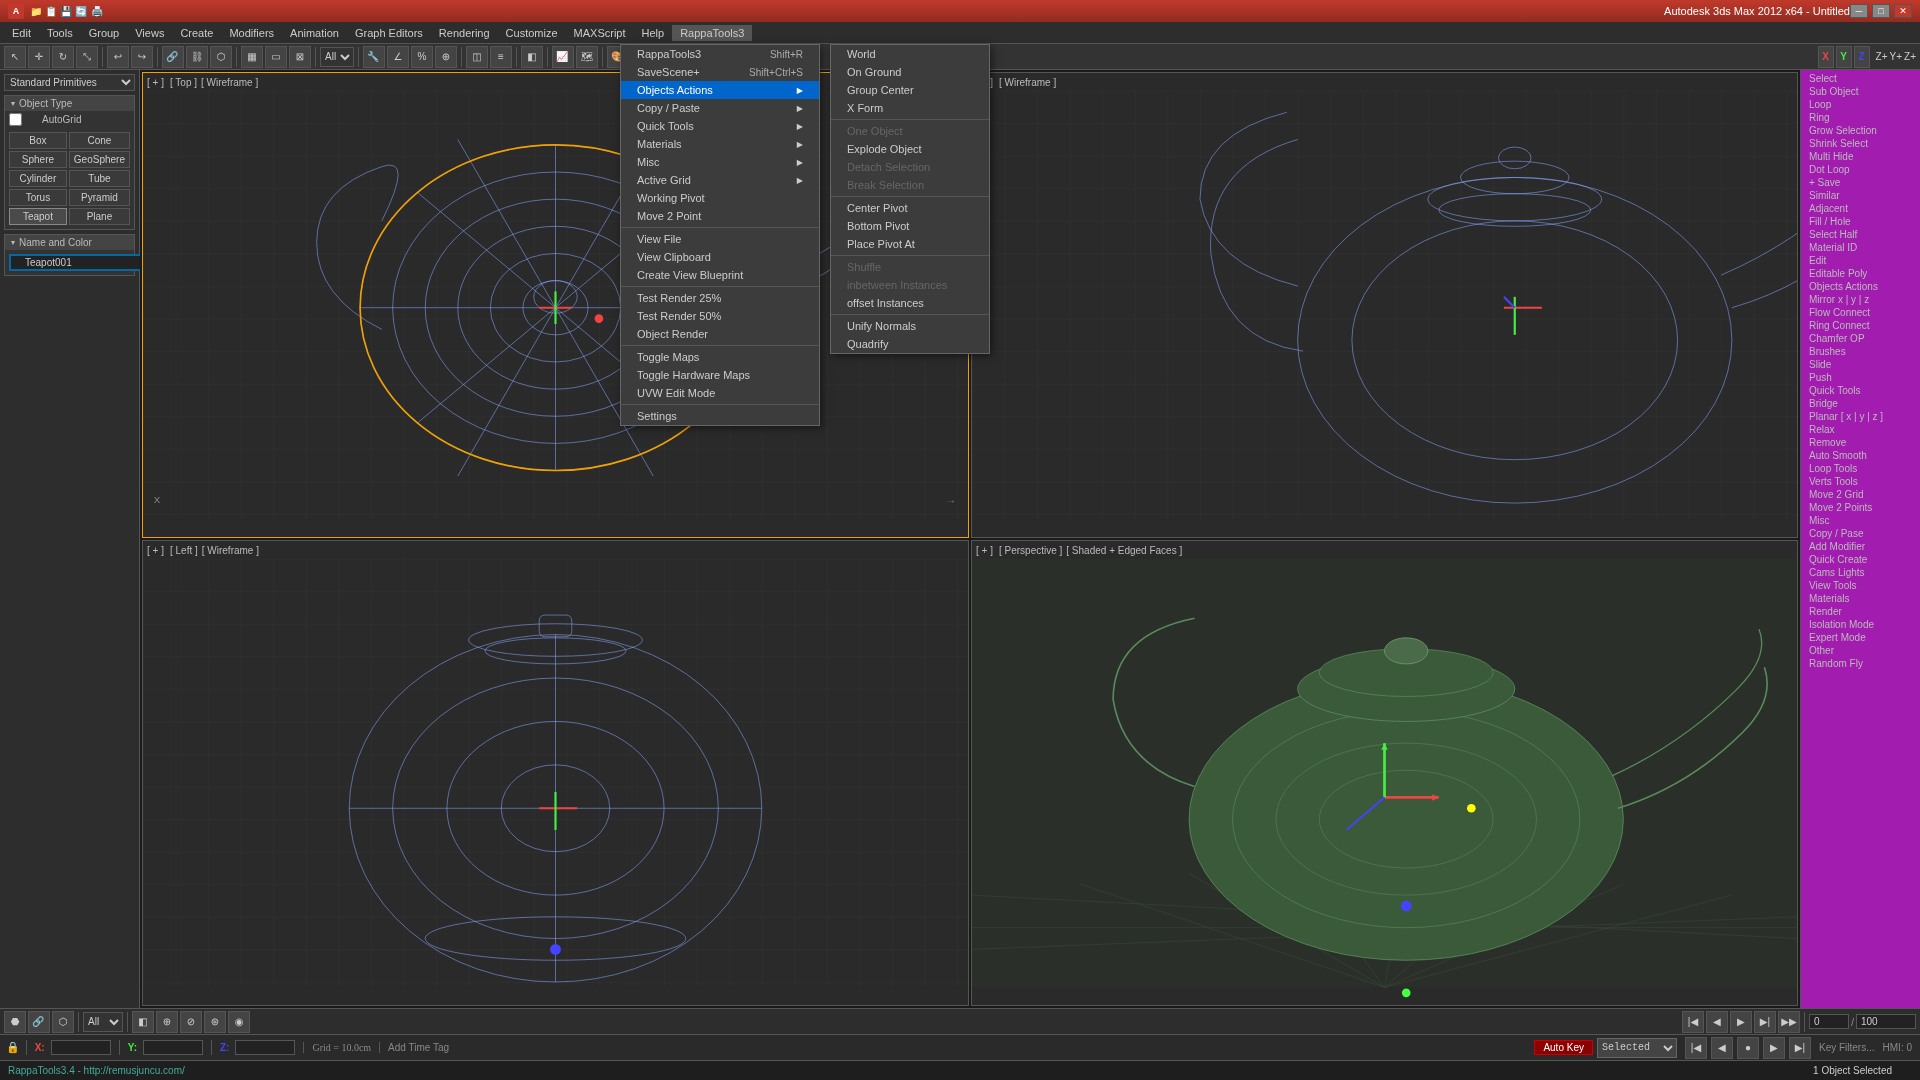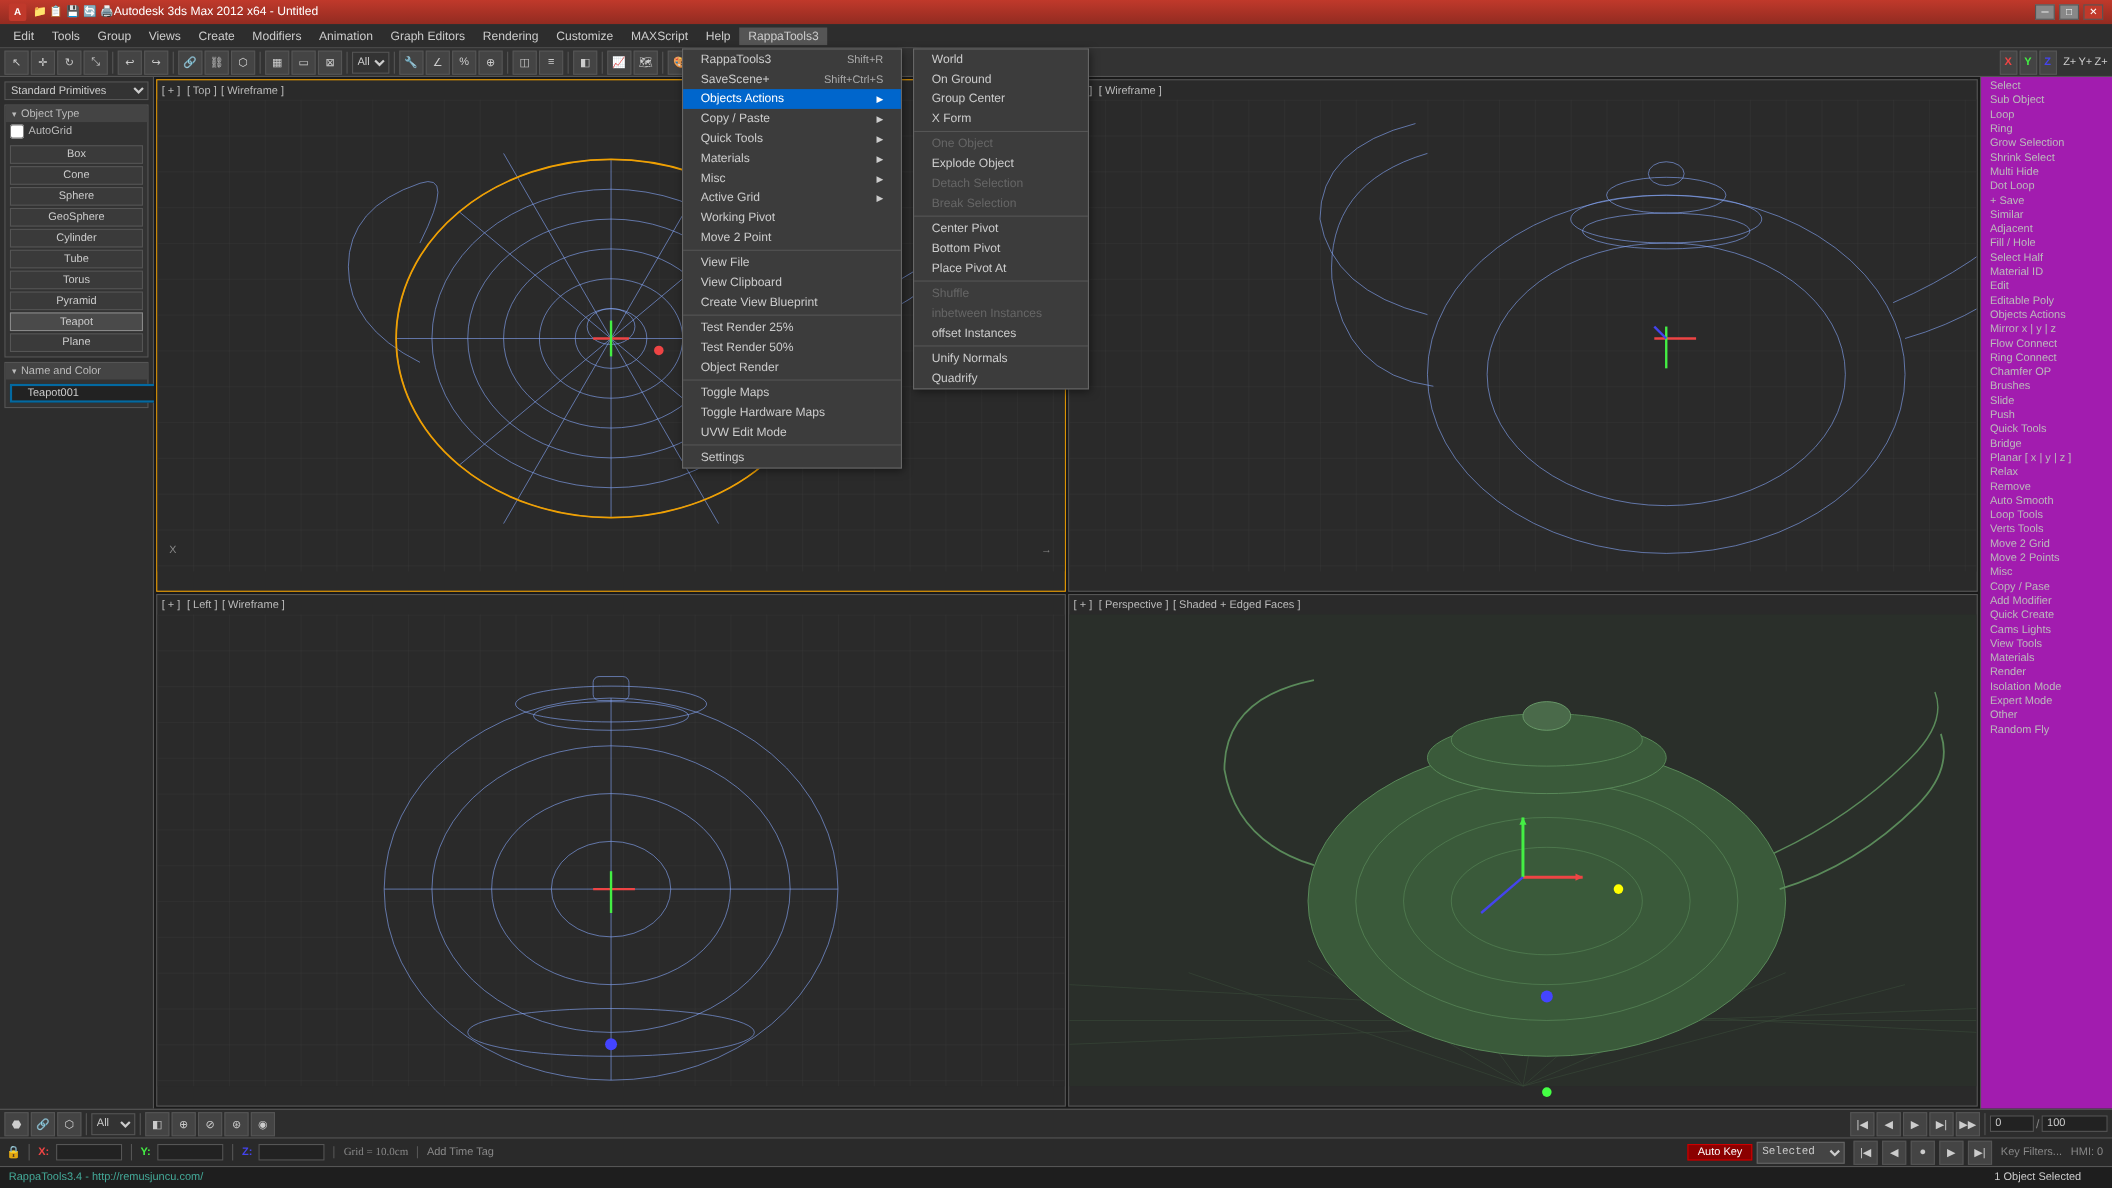--- a/index.html
+++ b/index.html
@@ -4,21 +4,21 @@
   <style>
     * { margin: 0; padding: 0; box-sizing: border-box; }
     body { width: 1920px; height: 1080px; background: #3a3a3a; font-family: 'Arial', sans-serif; font-size: 11px; color: #ddd; overflow: hidden; }
 
     
     #titlebar {
       height: 22px; background: linear-gradient(to bottom, #c0392b, #922b21);
       display: flex; align-items: center; justify-content: space-between; padding: 0 8px;
       color: white; font-size: 11px;
     }
-    #titlebar .title { flex: 1; text-align: left; }
+    #titlebar .title { flex: 1; text-align: right; }
     #titlebar .win-controls { display: flex; gap: 4px; }
     #titlebar .win-btn { width: 18px; height: 14px; background: #888; border: 1px solid #555; display: flex; align-items: center; justify-content: center; font-size: 9px; cursor: pointer; color: white; }
     #titlebar .win-btn.close { background: #c0392b; }
 
     
     #menubar {
       height: 22px; background: #2d2d2d; display: flex; align-items: center; padding: 0 4px;
       border-bottom: 1px solid #555; color: #ccc; font-size: 11px;
     }
     .menu-item { padding: 2px 8px; cursor: pointer; white-space: nowrap; }
@@ -31,22 +31,22 @@
     }
     .tb-btn { width: 22px; height: 22px; background: #444; border: 1px solid #555; display: flex; align-items: center; justify-content: center; cursor: pointer; font-size: 10px; color: #ccc; }
     .tb-sep { width: 1px; height: 20px; background: #555; margin: 0 2px; }
 
     
     #left-panel { width: 140px; background: #2d2d2d; border-right: 1px solid #555; padding: 4px; display: flex; flex-direction: column; gap: 4px; }
     .panel-section { background: #333; border: 1px solid #555; }
     .panel-header { background: #444; padding: 2px 6px; font-size: 10px; color: #bbb; display: flex; align-items: center; cursor: pointer; }
     .panel-header:before { content: '▾'; margin-right: 4px; font-size: 8px; }
     .dropdown-select { width: 100%; background: #333; color: #ccc; border: 1px solid #555; font-size: 10px; padding: 1px; }
-    .checkbox-row { display: flex; align-items: center; gap: 4px; padding: 2px 4px; font-size: 10px; color: #bbb; }
-    .obj-grid { display: grid; grid-template-columns: 1fr; gap: 2px; padding: 4px; }
+    .checkbox-row { display: flex; align-items: center; gap: 20px; padding: 2px 4px; font-size: 10px; color: #bbb; }
+    .obj-grid { display: grid; grid-template-columns: 1fr 1fr; gap: 2px; padding: 4px; }
     .obj-btn { background: #3a3a3a; border: 1px solid #555; padding: 2px 4px; font-size: 10px; color: #ccc; cursor: pointer; text-align: center; }
     .name-color-row { display: flex; align-items: center; gap: 4px; padding: 4px; }
     .color-swatch { width: 20px; height: 14px; background: #eee; border: 1px solid #555; }
     .name-input { flex: 1; background: #222; border: 2px solid #0369a1; color: #ccc; font-size: 10px; padding: 1px 14px; }
 
     
     #viewport-area { flex: 1; display: grid; grid-template-columns: 1fr 1fr; grid-template-rows: 1fr 1fr; gap: 2px; background: #1a1a1a; padding: 2px; }
     .viewport { background: #2a2a2a; border: 1px solid #555; position: relative; overflow: hidden; }
     .viewport.active-vp { border: 1px solid #f0a000; }
 

